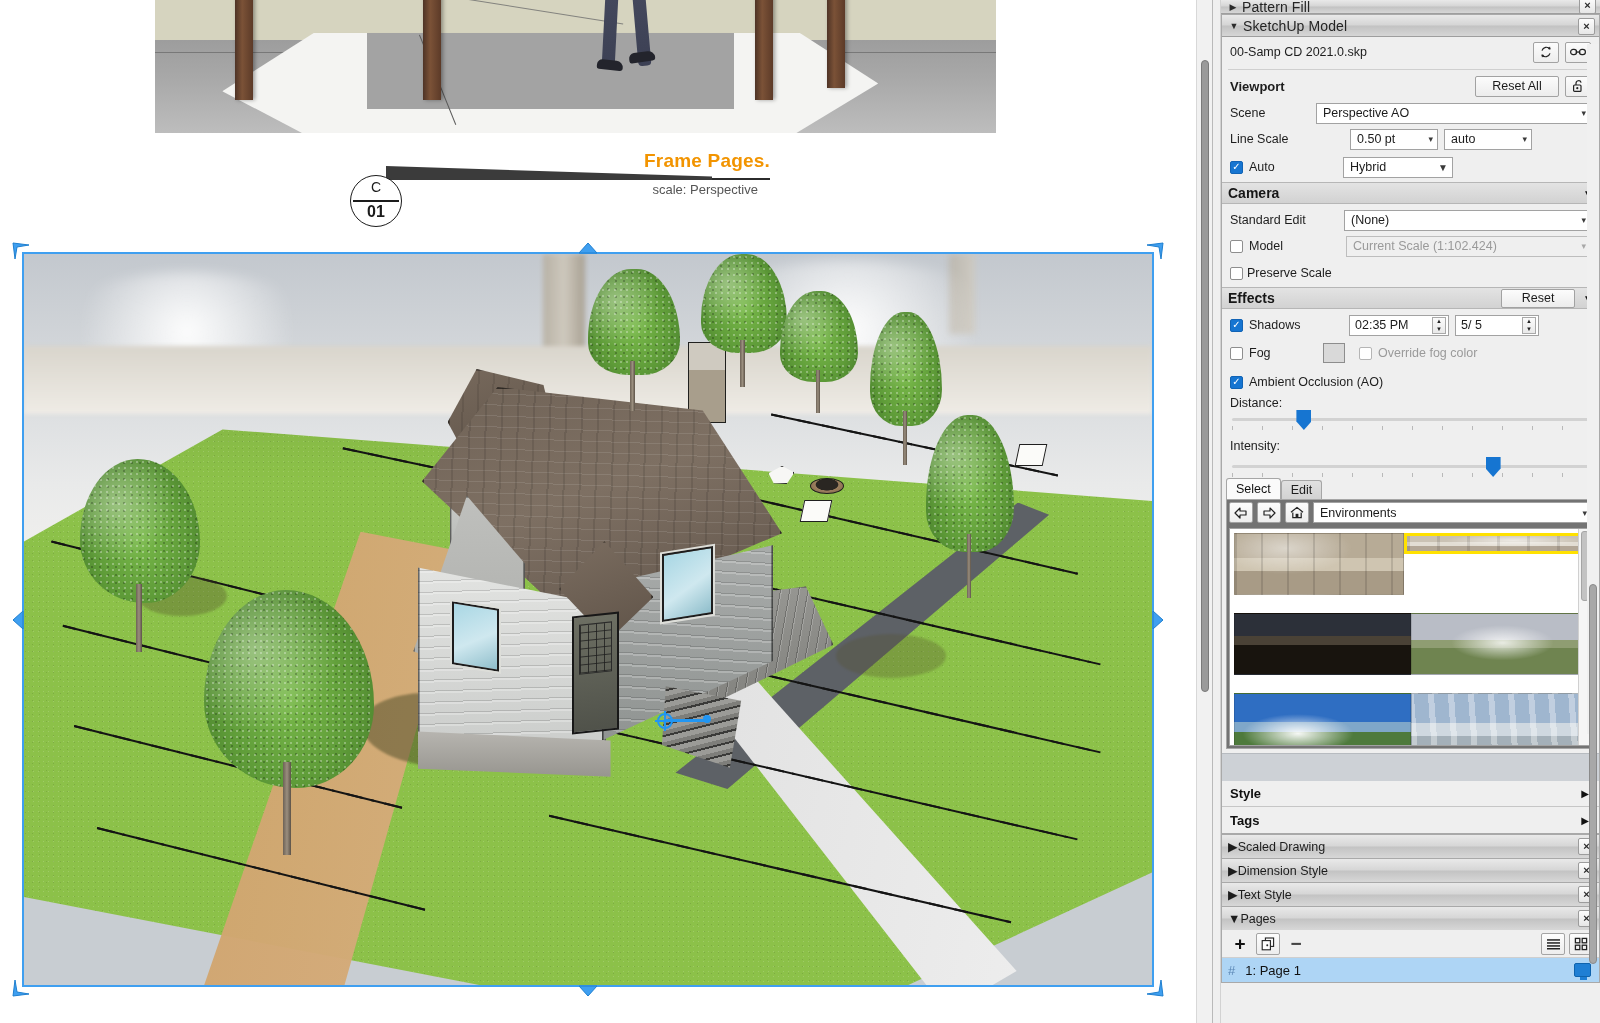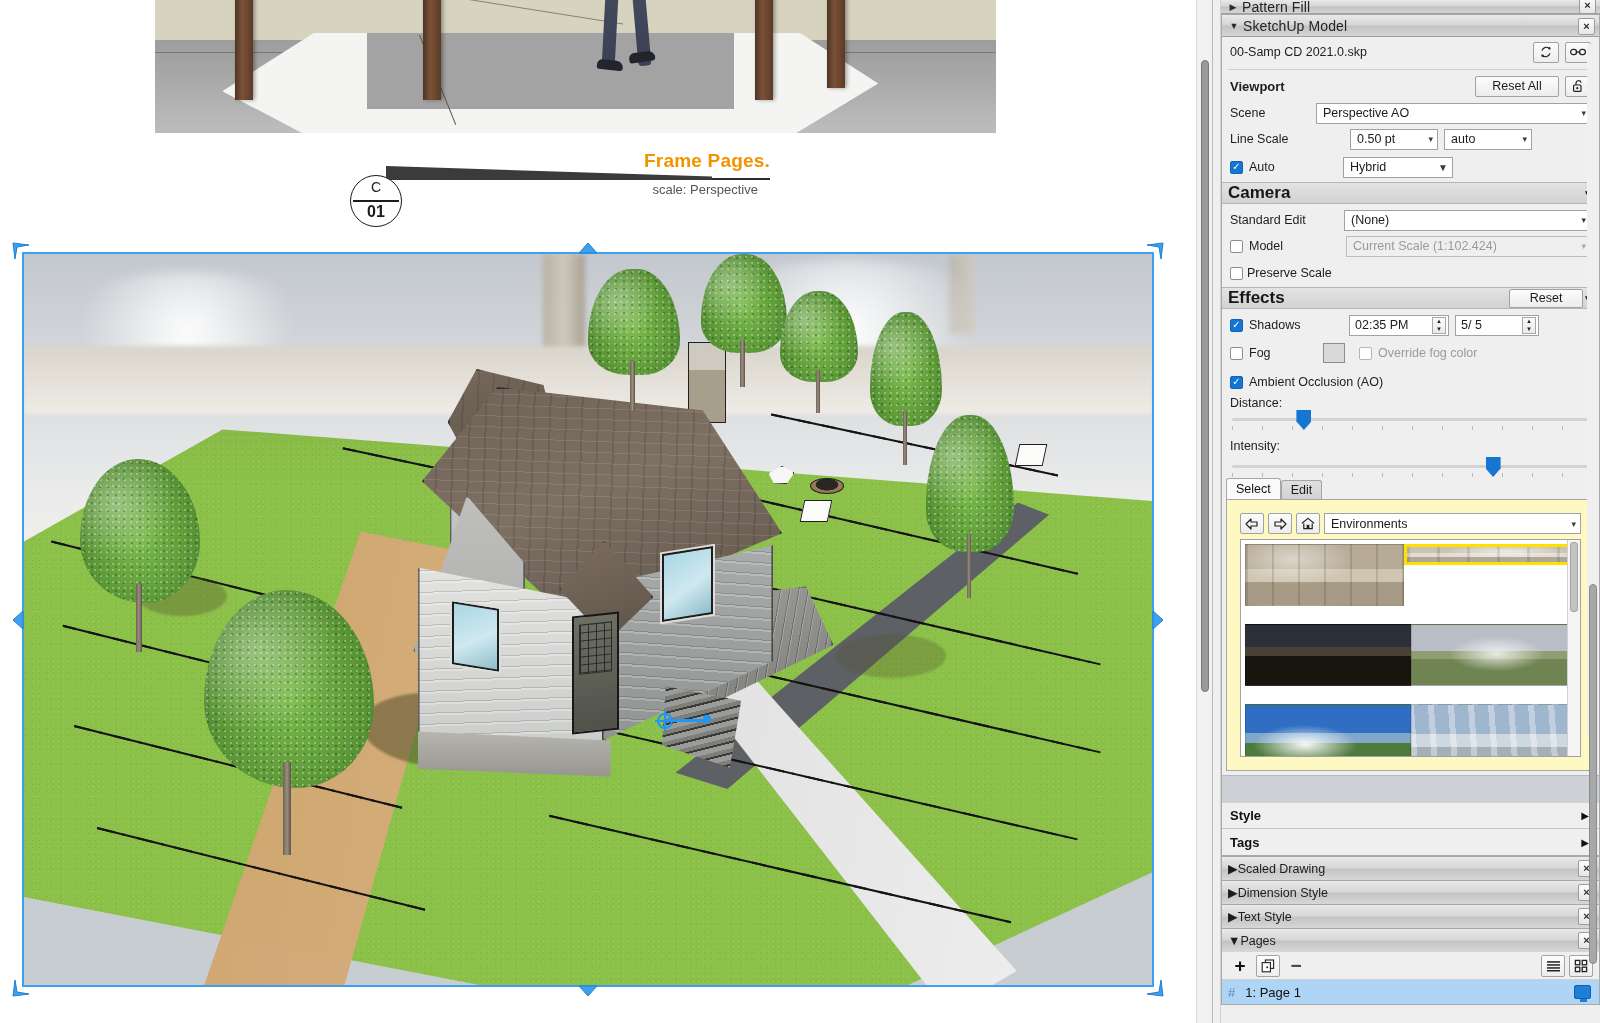--- a/index.html
+++ b/index.html
@@ -432,21 +432,21 @@
   }
   .cb.on { background: #1675d1; border-color: #1163b5; }
   .cb.on:after { content: '✓'; color: #fff; font-size: 10px; line-height: 1; }
 
   .grouphead {
     display: flex; align-items: center; justify-content: space-between;
     height: 22px; padding: 0 6px;
     background: linear-gradient(180deg,#e3e3e3,#d2d2d2);
     border-top: 1px solid #b6b6b6; border-bottom: 1px solid #b6b6b6;
   }
-  .grouphead .gt { font-weight: bold; font-size: 17px; color: #161616; }
+  .grouphead .gt { font-weight: bold; font-size: 14px; color: #161616; }
 
   .spin {
     height: 21px; background: #fff; border: 1px solid #a2a2a2;
     display: flex; align-items: center; justify-content: space-between;
     padding: 0 2px 0 5px; font-size: 12.5px;
   }
   .spin-arrows { display: flex; flex-direction: column; width: 14px; height: 17px;
     border: 1px solid #a9a9a9; background: linear-gradient(180deg,#fbfbfb,#e9e9e9); }
   .spin-arrows div { flex: 1; display: flex; align-items: center; justify-content: center; font-size: 6px; color: #222; }
 
@@ -860,21 +860,21 @@
             </span>
           </div>
 
           <div class="row" style="height:28px;">
             <span class="cb"></span>
             <span class="lbl" style="margin-left:4px;">Preserve Scale</span>
           </div>
 
           <div class="grouphead">
             <span class="gt">Effects</span>
-            <span style="display:flex;align-items:center;">
+            <span style="display:flex;align-items:center;gap:8px;">
               <span class="btn" style="width:74px;height:19px;">Reset</span>
               <span style="font-size:10px;color:#111;">▼</span>
             </span>
           </div>
 
           <div class="row" style="margin-top:3px;">
             <span class="cb on"></span>
             <span class="lbl" style="margin-left:6px;width:100px;">Shadows</span>
             <span class="spin" style="width:100px;margin-right:6px;">
               <span>02:35 PM</span>
@@ -916,21 +916,21 @@
               <div class="slider-ticks"></div>
               <div class="slider-thumb" id="intThumb" style="left: calc(73% - 7px);"></div>
             </div>
           </div>
 
           <div class="tabs">
             <div class="tab active">Select</div>
             <div class="tab">Edit</div>
           </div>
 
-          <div style="background:#fef9c3;border:1px solid #a6a6a6;margin:0 4px 4px 4px;padding:13px;">
+          <div style="background:#737373;border:1px solid #a6a6a6;margin:0 4px 4px 4px;padding:2px;">
             <div style="display:flex;gap:4px;align-items:center;margin-bottom:5px;">
               <span class="iconbtn" style="width:24px;">
                 <svg width="14" height="12" viewBox="0 0 14 12">
                     <path d="M6 1 L1 6 L6 11 L6 8 L12 8 L12 4 L6 4 Z" fill="none" stroke="#222" stroke-width="1.2" stroke-linejoin="round"></path>
                   </svg>
               </span>
               <span class="iconbtn" style="width:24px;">
                 <svg width="14" height="12" viewBox="0 0 14 12">
                     <path d="M8 1 L13 6 L8 11 L8 8 L2 8 L2 4 L8 4 Z" fill="none" stroke="#222" stroke-width="1.2" stroke-linejoin="round"></path>
                   </svg>

